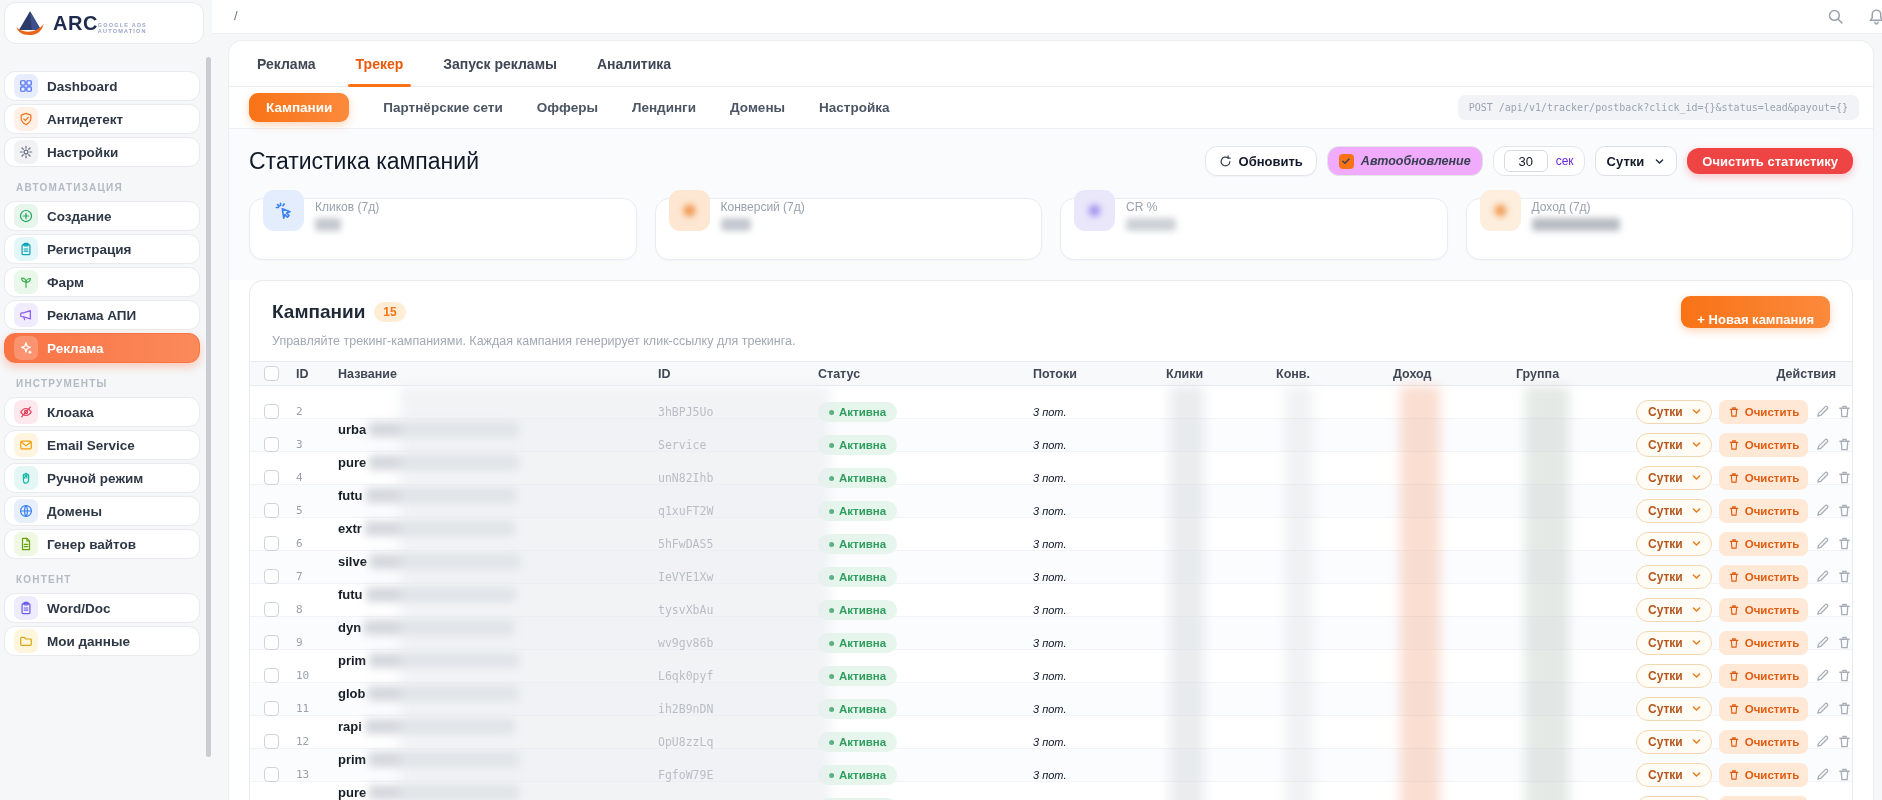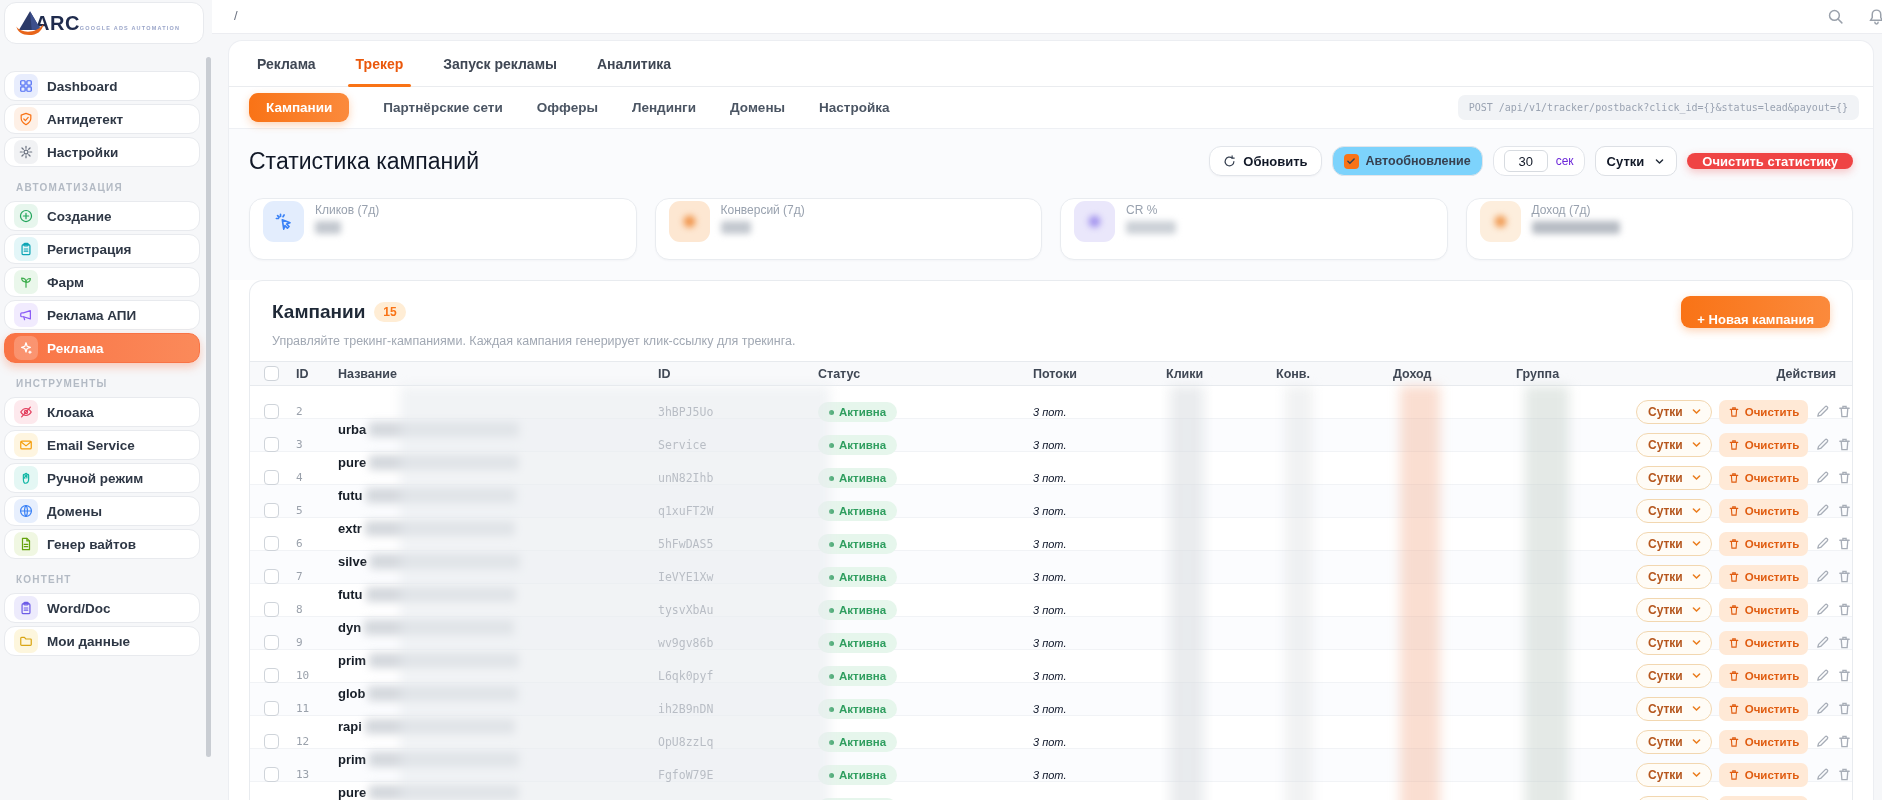--- a/index.html
+++ b/index.html
@@ -3,21 +3,21 @@
 <meta charset="utf-8">
 <style>
   * { margin:0; padding:0; box-sizing:border-box; }
   html,body { width:1882px; height:800px; overflow:hidden; background:#f6f7f9;
     font-family:"Liberation Sans", sans-serif; color:#2b3340; }
   .mono { font-family:"DejaVu Sans Mono", monospace; }
 
   
   .sidebar { position:absolute; left:0; top:0; width:212px; height:800px; background:#f6f7f9; }
   .logo-card { position:absolute; left:4px; top:2px; width:200px; height:42px; background:#fff;
-    border:1px solid #e8eaee; border-radius:12px; display:flex; align-items:center; gap:0; padding:0 10px 0 30px; }
+    border:1px solid #e8eaee; border-radius:12px; display:flex; align-items:center; gap:0; padding:0 10px 0 48px; }
   .logo-name { font-size:20px; font-weight:800; color:#1f2b4d; letter-spacing:.5px; }
   .logo-tag { font-size:5.5px; color:#9aa5c9; letter-spacing:1.2px; font-weight:700; margin-top:10px; }
   .nav { position:absolute; left:4px; top:56px; width:196px; }
   .nav-label { font-size:10px; font-weight:700; color:#b3bac4; letter-spacing:1.2px; margin:15px 0 8px 12px; }
   .nav-item { height:30px; background:#fff; border:1px solid #e8eaee; border-radius:11px;
     display:flex; align-items:center; gap:9px; padding:0 9px; margin-bottom:3px; cursor:pointer; }
   .nav-item .nav-ic { width:24px; height:24px; border-radius:7px; display:flex; align-items:center;
     justify-content:center; flex:none; }
   .nav-item .nav-ic svg { width:14px; height:14px; }
   .nav-item .nav-txt { font-size:13.5px; font-weight:600; color:#2e3razor745; color:#2e3745; }
@@ -57,42 +57,42 @@
 
   
   .stats { background:#fafbfd; padding:17px 20px 20px; }
   .stats-head { display:flex; align-items:center; margin-bottom:22px; }
   .stats-title { font-size:23px; font-weight:400; color:#111827; }
   .controls { margin-left:auto; display:flex; align-items:center; gap:10px; }
   .btn-ghost { height:30px; background:#fff; border:1px solid #e2e5ea; border-radius:12px;
     display:flex; align-items:center; gap:7px; padding:0 13px; font-size:13px; font-weight:700;
     color:#111827; cursor:pointer; box-shadow:0 1px 2px rgba(20,30,50,.04); }
   .btn-ghost svg { width:13px; height:13px; color:#374151; }
-  .chip-check { height:30px; background:#7dd3fc; border:1px solid #e2e5ea; border-radius:12px;
-    display:flex; align-items:center; gap:7px; padding:0 11px; cursor:pointer; }
+  .chip-check { height:30px; background:#f0abfc; border:1px solid #e2e5ea; border-radius:12px;
+    display:flex; align-items:center; gap:7px; padding:0 11px; cursor:pointer;font-style:italic; }
   .checkbox-on { width:15px; height:15px; background:#f97316; border-radius:4px; display:flex;
     align-items:center; justify-content:center; color:#fff; }
   .checkbox-on svg { width:10px; height:10px; }
   .chip-check span { font-size:12.5px; color:#374151; font-weight:600; }
   .chip-interval { height:30px; background:#fff; border:1px solid #e2e5ea; border-radius:12px;
     display:flex; align-items:center; gap:8px; padding:0 10px; }
   .chip-interval input { width:44px; height:22px; border:1px solid #d7dbe0; border-radius:6px;
     text-align:center; font-size:13px; color:#111827; font-family:inherit; }
   .chip-interval em { font-style:normal; font-size:12px; color:#6d28d9; }
   .select { height:30px; background:#fff; border:1px solid #dde0e5; border-radius:10px;
     display:flex; align-items:center; gap:10px; padding:0 11px; font-size:13px; font-weight:700;
     color:#111827; cursor:pointer; }
   .select svg { width:11px; height:11px; color:#1f2937; }
-  .btn-danger { height:16px; background:#ef4444; border:none; border-radius:12px; color:#fff;
+  .btn-danger { height:26px; background:#ef4444; border:none; border-radius:12px; color:#fff;
     font-size:13px; font-weight:700; padding:0 15px; cursor:pointer; font-family:inherit;
     box-shadow:0 3px 8px rgba(239,68,68,.3); }
 
   .cards { display:grid; grid-template-columns:repeat(4,1fr); gap:18px; }
   .card { height:62px; background:#fff; border:1px solid #e9ecf0; border-radius:14px;
-    display:flex; gap:11px; padding:2px 13px; box-shadow:0 1px 2px rgba(20,30,50,.03); }
+    display:flex; gap:11px; padding:28px 13px; box-shadow:0 1px 2px rgba(20,30,50,.03);align-items:flex-end; }
   .card-ic { width:41px; height:41px; border-radius:11px; display:flex; align-items:center;
     justify-content:center; flex:none; }
   .card-ic svg { width:19px; height:19px; }
   .card:not(:nth-child(1)) .card-ic svg { filter:blur(3px); }
   .card-label { font-size:12px; color:#98a1ae; padding-top:2px; }
   .card-val { height:13px; background:#c3c8cf; border-radius:3px; filter:blur(3px); margin-top:4px; }
   .card:nth-child(1) .card-val { width:26px; }
   .card:nth-child(2) .card-val { width:30px; }
   .card:nth-child(3) .card-val { width:50px; background:#ccd1d7; }
   .card:nth-child(4) .card-val { width:88px; background:#b7bcc4; }

